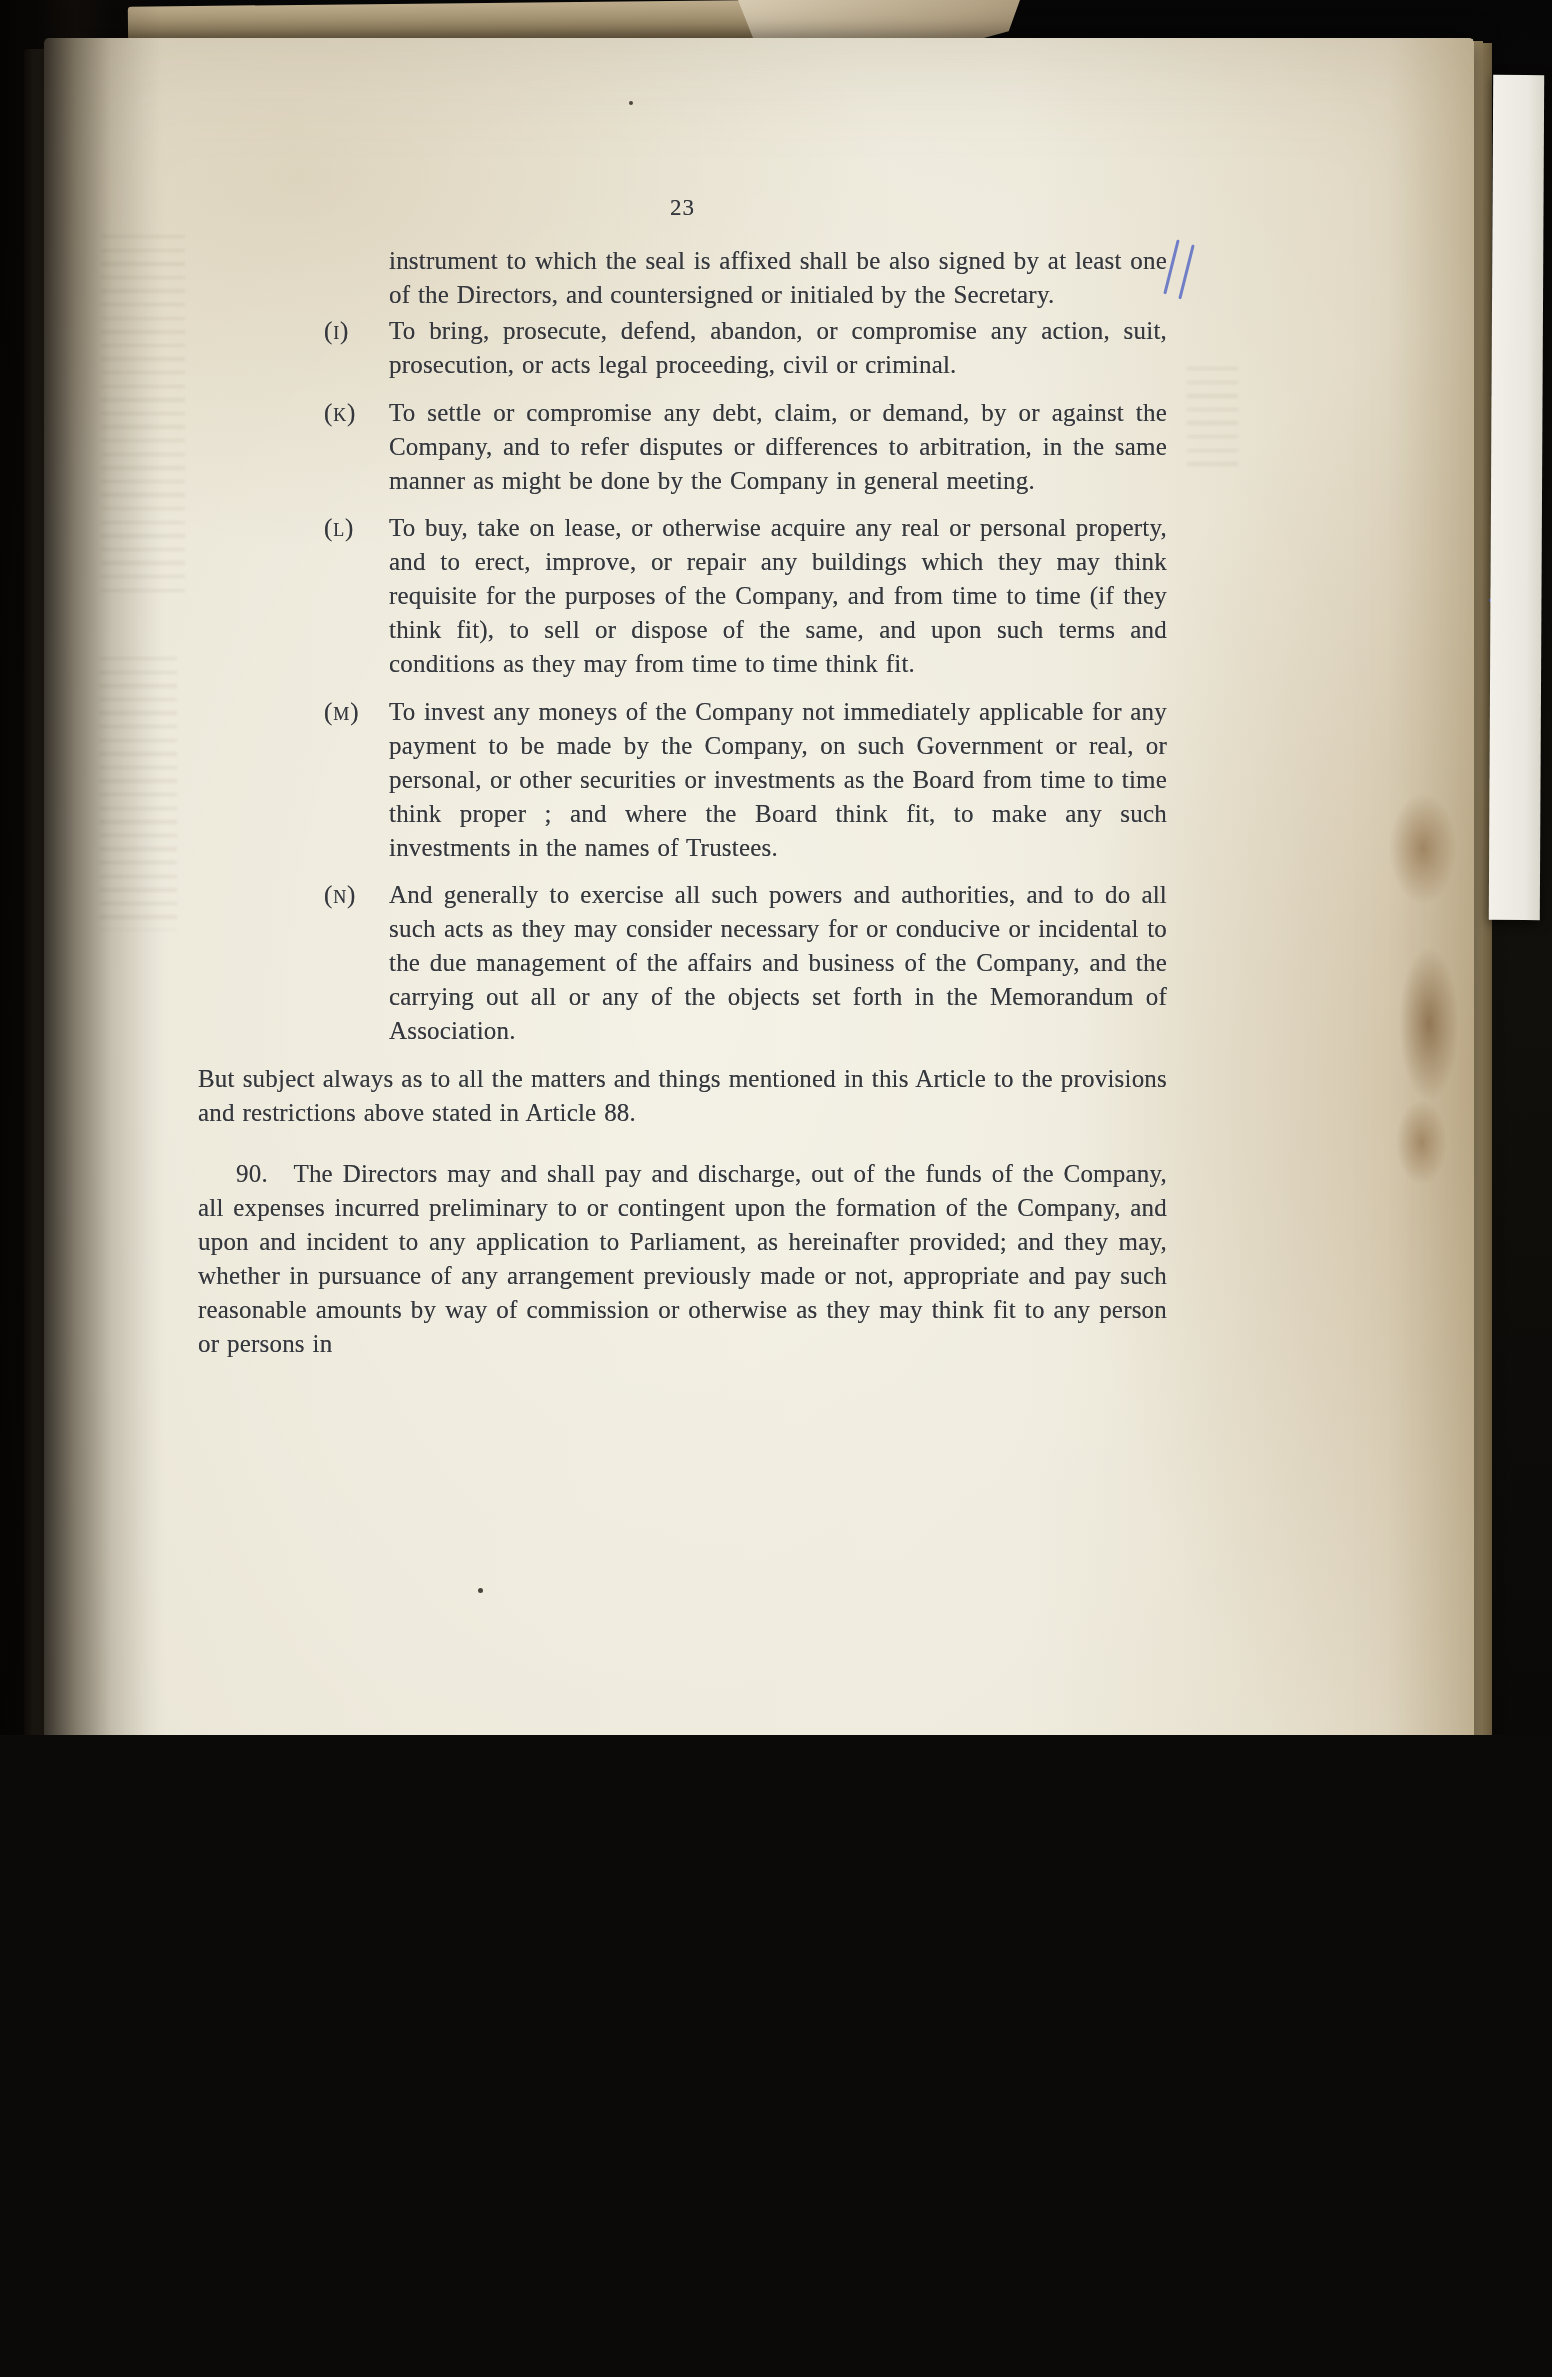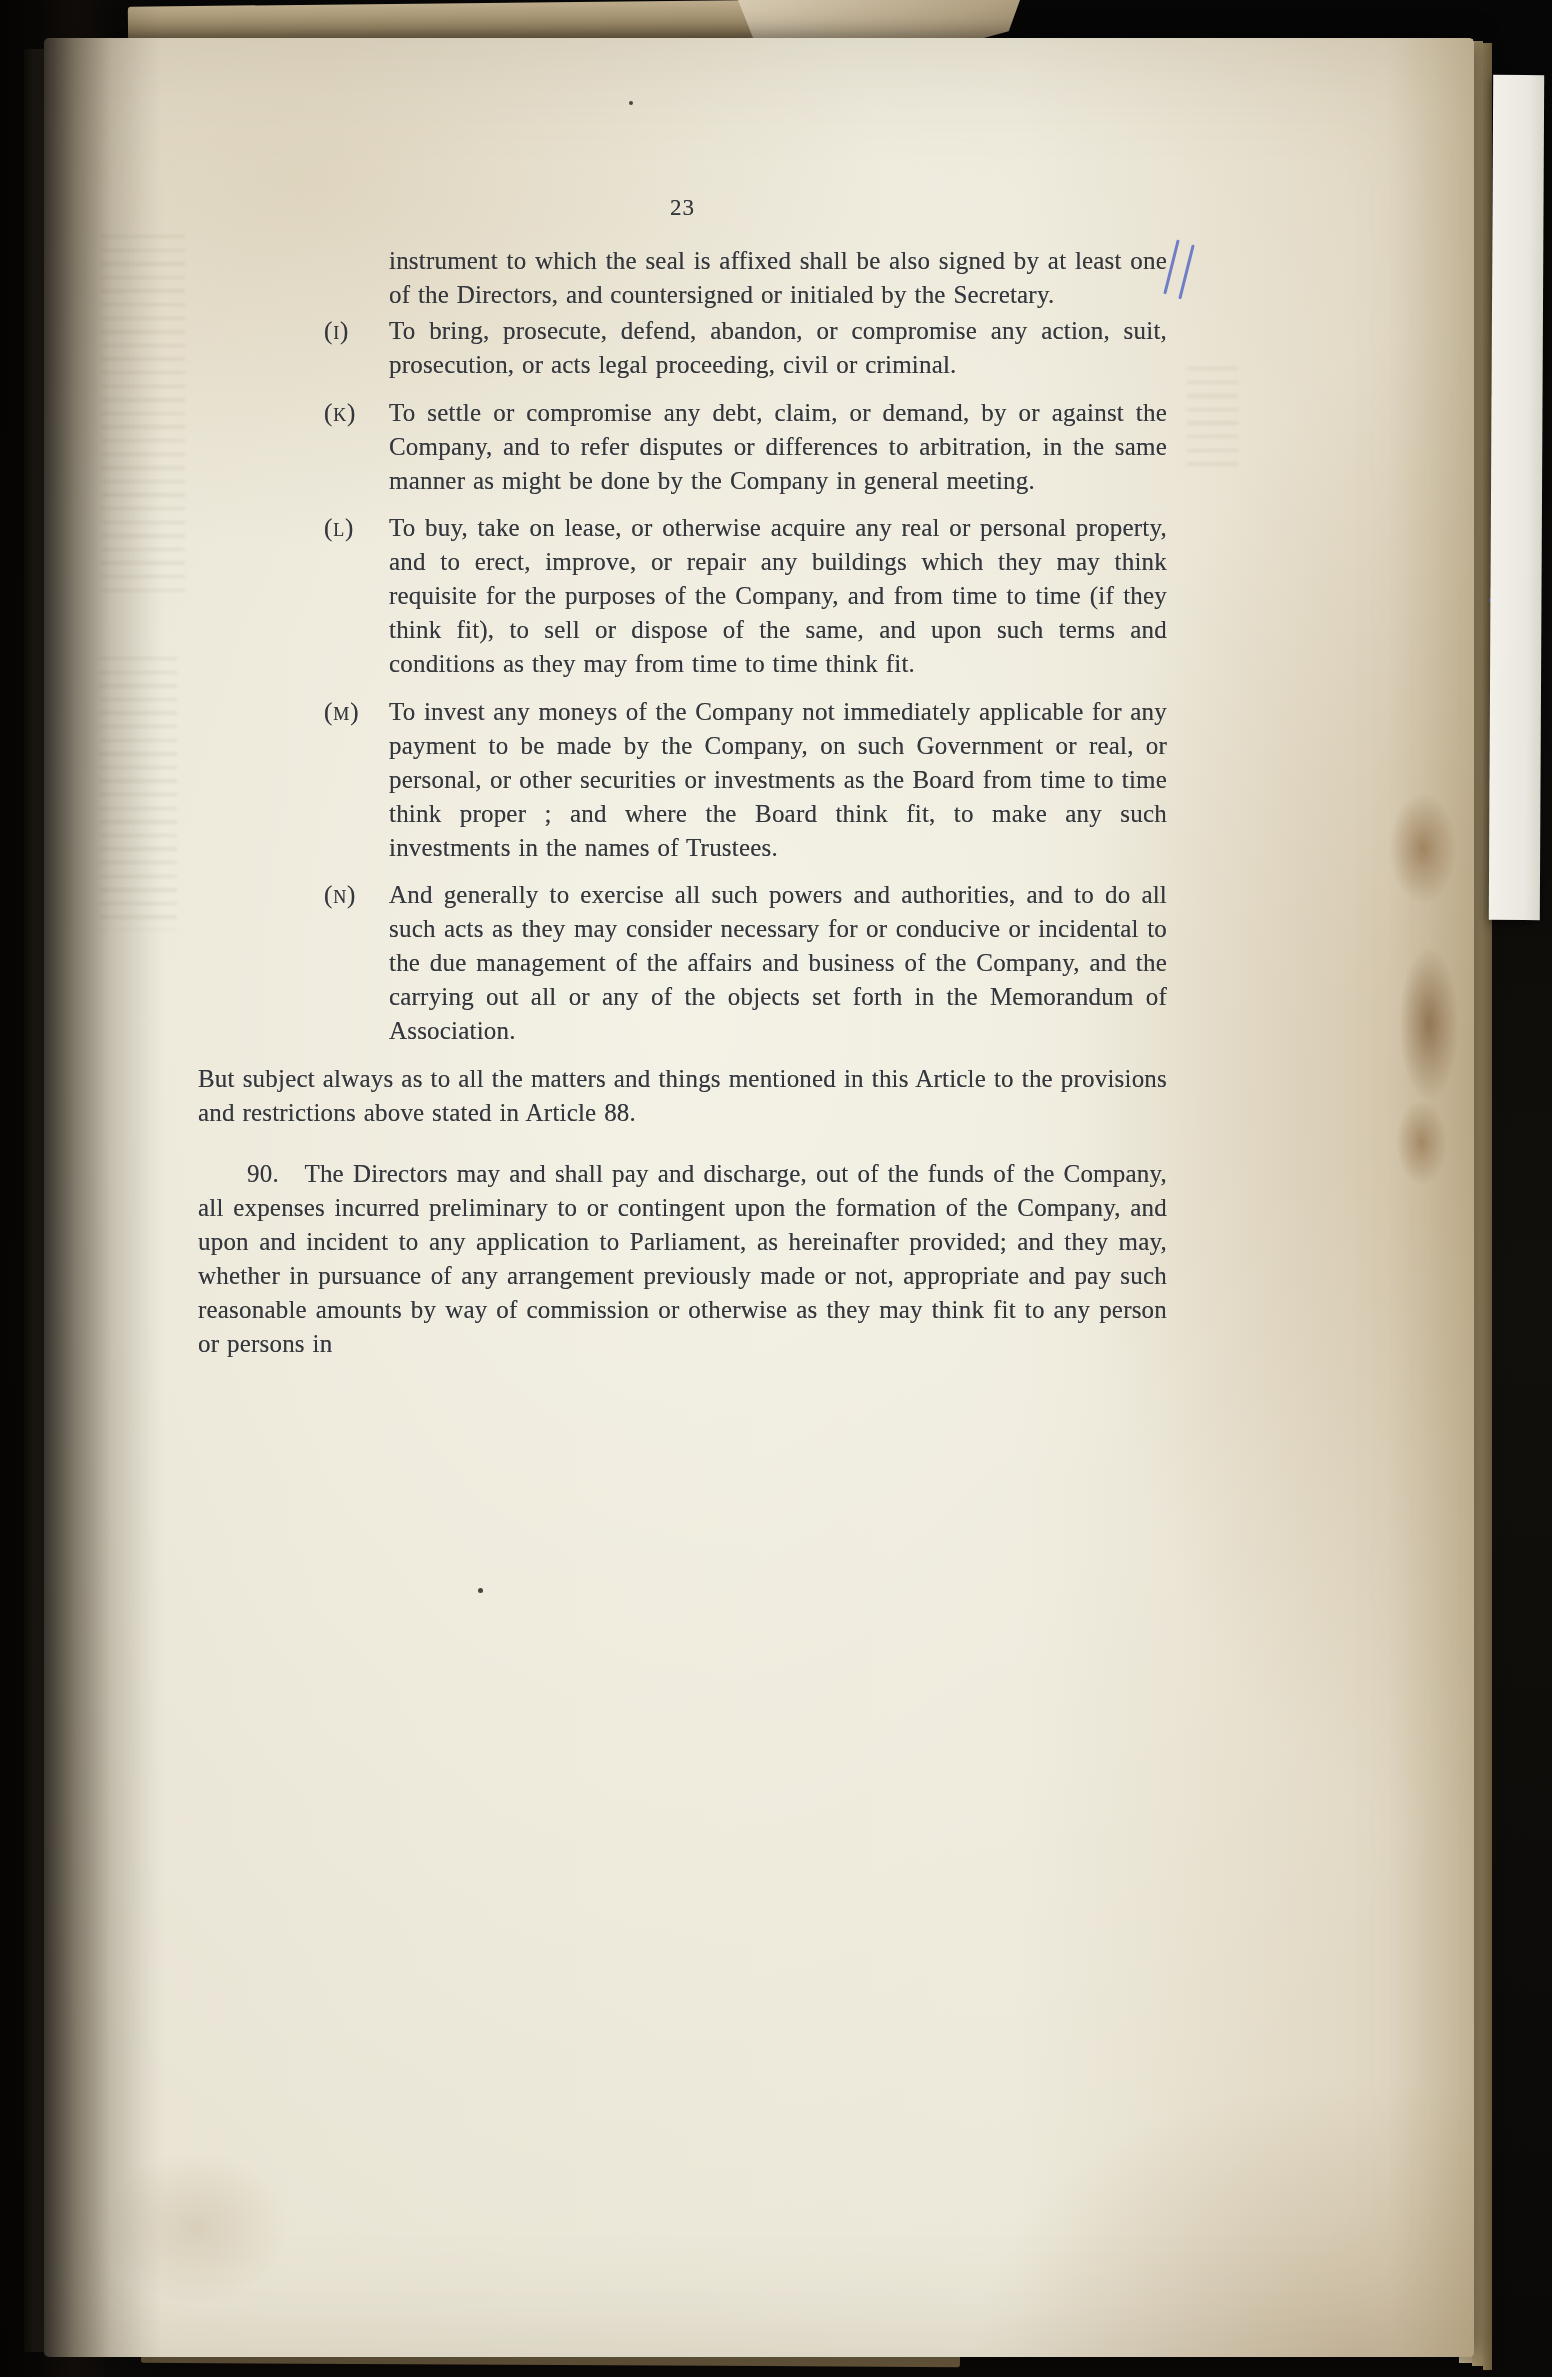--- a/index.html
+++ b/index.html
@@ -3,21 +3,21 @@
 <meta charset="utf-8">
 <style>
   * { margin:0; padding:0; box-sizing:border-box; }
   html,body { background:#0b0a09; }
   body {
     width:1553px; height:2377px;
     font-family:"Liberation Serif", serif;
     overflow:hidden;
   }
   .scene {
-    position:relative; width:1553px; height:2377px; overflow:hidden;
+    position:relative; width:1553px; height:1735px; overflow:hidden;
     background:linear-gradient(180deg,#070606 0%,#12100c 55%,#0a0908 100%);
   }
 
   
   .top-pages-edge {
     position:absolute; left:128px; top:2.6px; width:708px; height:44px;
     background:linear-gradient(180deg,#bcab8b 0%,#9c8a68 55%,#6f5d41 100%);
     transform:rotate(-0.6deg); border-radius:3.4px;
   }
   .top-right-scrap {
@@ -99,21 +99,21 @@
   }
   .page-number { text-align:center; margin-bottom:19px; font-size:23px; letter-spacing:0.9px; }
   .hang-para { padding-left:191px; margin-bottom:2px; }
   .clause { position:relative; padding-left:191px; margin-bottom:13.6px; }
   .clause-letter {
     position:absolute; left:126px; top:0;
     font-variant:small-caps; letter-spacing:0.9px;
   }
   .body-para { margin-bottom:27px; }
   .article-para { margin-bottom:13.6px; }
-  .article-number { display:inline-block; margin-left:49px; margin-right:25.6px; }
+  .article-number { display:inline-block; margin-left:38px; margin-right:25.6px; }
 
   
   .pen-double-slash { position:absolute; left:1170px; top:239px; width:39px; height:68px; }
   .pen-stroke {
     position:absolute; top:0; width:3.4px; height:56px;
     background:#5b6cc4; border-radius:2.6px; opacity:0.85;
     transform:rotate(14deg);
   }
   .pen-stroke.s2 { left:15.4px; top:5.1px; }
   .pen-check { position:absolute; left:1488px; top:590px; width:53px; height:41px; opacity:0.9; }

